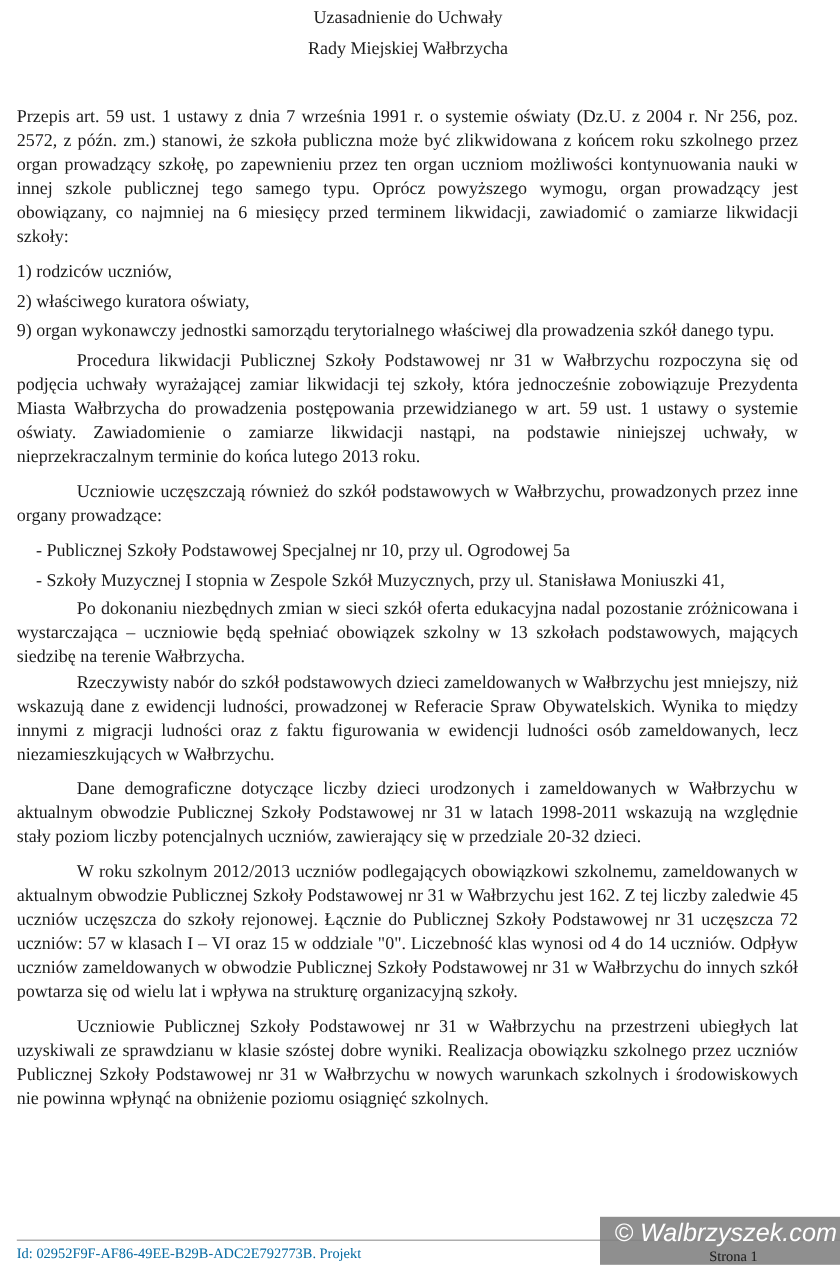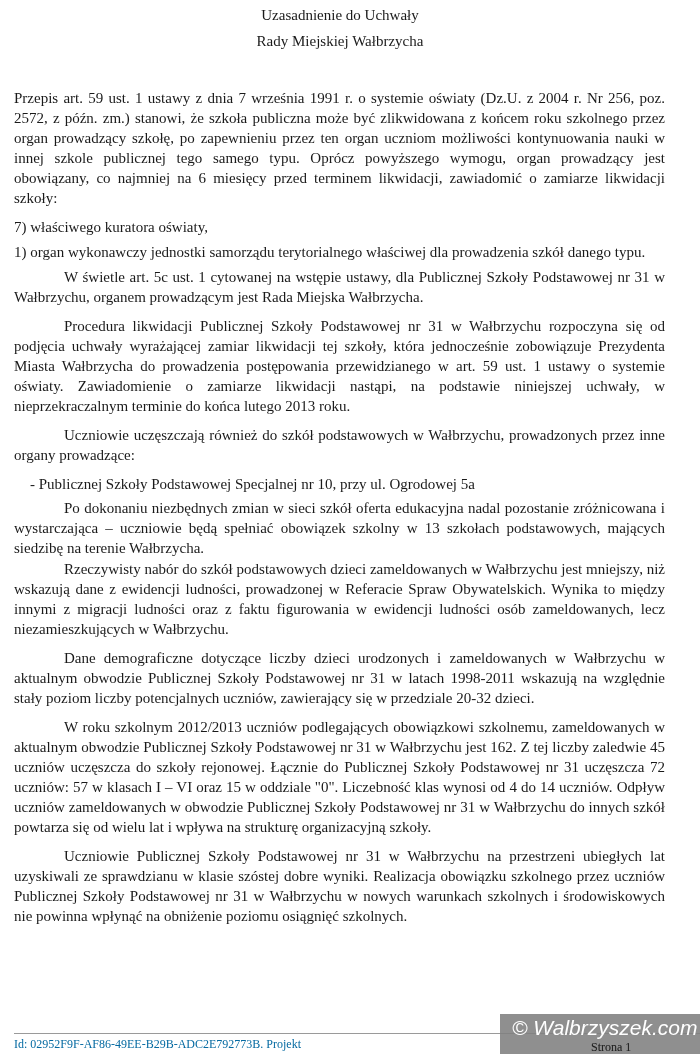--- a/index.html
+++ b/index.html
@@ -48,26 +48,27 @@
 </style>
 </head>
 <body>
 
 <div class="page">
   <div class="title t2">Rady Miejskiej Wałbrzycha</div>
   <div class="title t1">Uzasadnienie do Uchwały</div>
 
   <div class="body">
     <p class="p" style="margin-bottom:9px">Przepis art. 59 ust. 1 ustawy z dnia 7 września 1991 r. o systemie oświaty (Dz.U. z 2004 r. Nr 256, poz. 2572, z późn. zm.) stanowi, że szkoła publiczna może być zlikwidowana z końcem roku szkolnego przez organ prowadzący szkołę, po zapewnieniu przez ten organ uczniom możliwości kontynuowania nauki w innej szkole publicznej tego samego typu. Oprócz powyższego wymogu, organ prowadzący jest obowiązany, co najmniej na 6 miesięcy przed terminem likwidacji, zawiadomić o zamiarze likwidacji szkoły:</p>
-    <div class="li">7) właściwego kuratora oświaty,</div>
-    <div class="li" style="margin-bottom:5px">1) organ wykonawczy jednostki samorządu terytorialnego właściwej dla prowadzenia szkół danego typu.</div>
-    <p class="p ind" style="margin-bottom:9px">W świetle art. 5c ust. 1 cytowanej na wstępie ustawy, dla Publicznej Szkoły Podstawowej nr 31 w Wałbrzychu, organem prowadzącym jest Rada Miejska Wałbrzycha.</p>
+    <div class="li">1) rodziców uczniów,</div>
+    <div class="li">2) właściwego kuratora oświaty,</div>
+    <div class="li" style="margin-bottom:5px">9) organ wykonawczy jednostki samorządu terytorialnego właściwej dla prowadzenia szkół danego typu.</div>
     <p class="p ind" style="margin-bottom:9px">Procedura likwidacji Publicznej Szkoły Podstawowej nr 31 w Wałbrzychu rozpoczyna się od podjęcia uchwały wyrażającej zamiar likwidacji tej szkoły, która jednocześnie zobowiązuje Prezydenta Miasta Wałbrzycha do prowadzenia postępowania przewidzianego w art. 59 ust. 1 ustawy o systemie oświaty.  Zawiadomienie o zamiarze likwidacji nastąpi, na podstawie niniejszej uchwały, w nieprzekraczalnym terminie do końca lutego 2013 roku.</p>
     <p class="p ind" style="margin-bottom:9px">Uczniowie uczęszczają również do szkół podstawowych w Wałbrzychu, prowadzonych przez inne organy prowadzące:</p>
     <div class="dash">- Publicznej Szkoły Podstawowej Specjalnej nr 10, przy ul. Ogrodowej 5a</div>
+    <div class="dash">- Szkoły Muzycznej I stopnia w Zespole Szkół Muzycznych, przy ul. Stanisława Moniuszki 41,</div>
     <p class="p ind" style="margin-bottom:1px">Po dokonaniu niezbędnych zmian w sieci szkół oferta edukacyjna nadal pozostanie zróżnicowana i wystarczająca – uczniowie będą spełniać obowiązek szkolny w 13 szkołach podstawowych, mających siedzibę na terenie Wałbrzycha.</p>
     <p class="p ind" style="margin-bottom:9px">Rzeczywisty nabór do szkół podstawowych dzieci zameldowanych w Wałbrzychu jest mniejszy, niż wskazują dane z ewidencji ludności, prowadzonej w Referacie Spraw Obywatelskich. Wynika to między innymi z migracji ludności oraz z faktu figurowania w ewidencji ludności osób zameldowanych, lecz niezamieszkujących w Wałbrzychu.</p>
     <p class="p ind" style="margin-bottom:9px">Dane demograficzne dotyczące liczby dzieci urodzonych i zameldowanych w Wałbrzychu w aktualnym obwodzie Publicznej Szkoły Podstawowej nr 31 w latach 1998-2011 wskazują na względnie stały poziom liczby potencjalnych uczniów, zawierający się w przedziale 20-32 dzieci.</p>
     <p class="p ind" style="margin-bottom:9px">W roku szkolnym 2012/2013 uczniów podlegających obowiązkowi szkolnemu, zameldowanych w aktualnym obwodzie Publicznej Szkoły Podstawowej nr 31 w Wałbrzychu jest 162. Z tej liczby zaledwie 45 uczniów uczęszcza do szkoły rejonowej. Łącznie do Publicznej Szkoły Podstawowej nr 31 uczęszcza 72 uczniów: 57 w klasach I – VI oraz 15 w oddziale "0". Liczebność klas wynosi od 4 do 14 uczniów. Odpływ uczniów zameldowanych w obwodzie Publicznej Szkoły Podstawowej nr 31 w Wałbrzychu do innych szkół powtarza się od wielu lat i wpływa na strukturę organizacyjną szkoły.</p>
     <p class="p ind">Uczniowie Publicznej Szkoły Podstawowej nr 31 w Wałbrzychu na przestrzeni ubiegłych lat uzyskiwali ze sprawdzianu w klasie szóstej dobre wyniki. Realizacja obowiązku szkolnego przez uczniów Publicznej Szkoły Podstawowej nr 31 w Wałbrzychu w nowych warunkach szkolnych i środowiskowych nie powinna wpłynąć na obniżenie poziomu osiągnięć szkolnych.</p>
   </div>
 
   <div class="footer-rule"></div>
   <div class="footer-id">Id: 02952F9F-AF86-49EE-B29B-ADC2E792773B. Projekt</div>
   <div class="footer-page">Strona 1</div>

